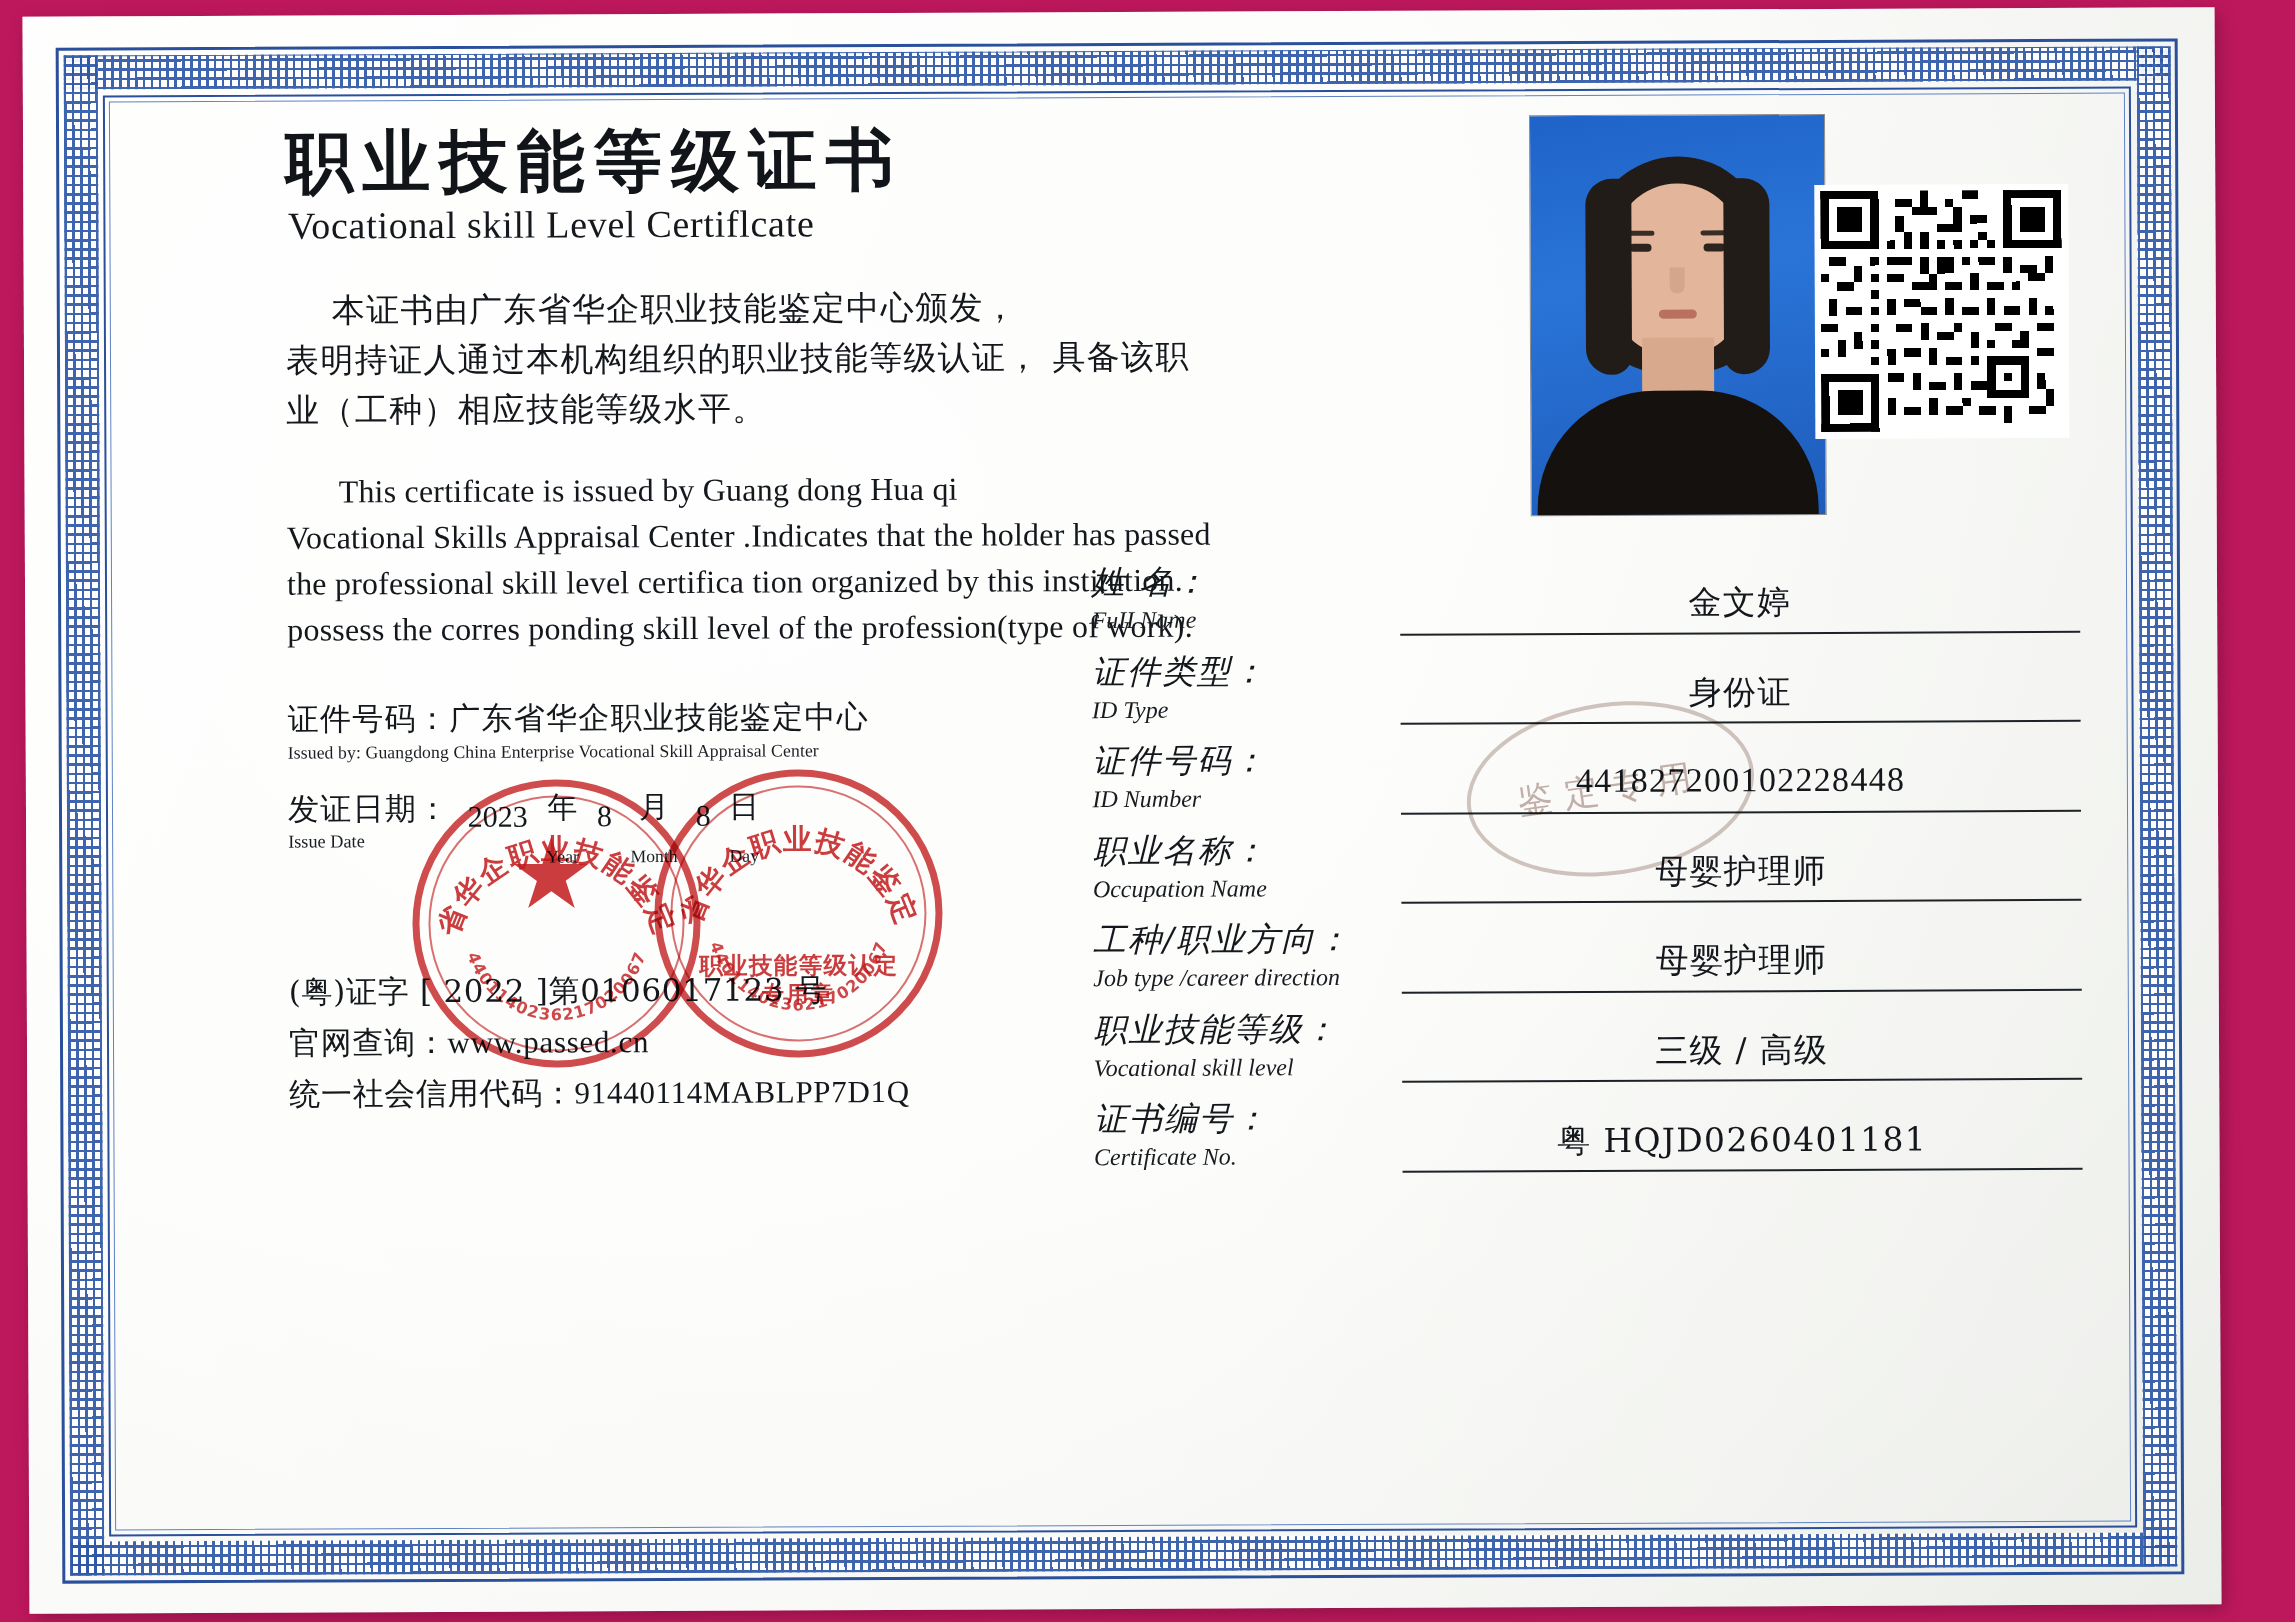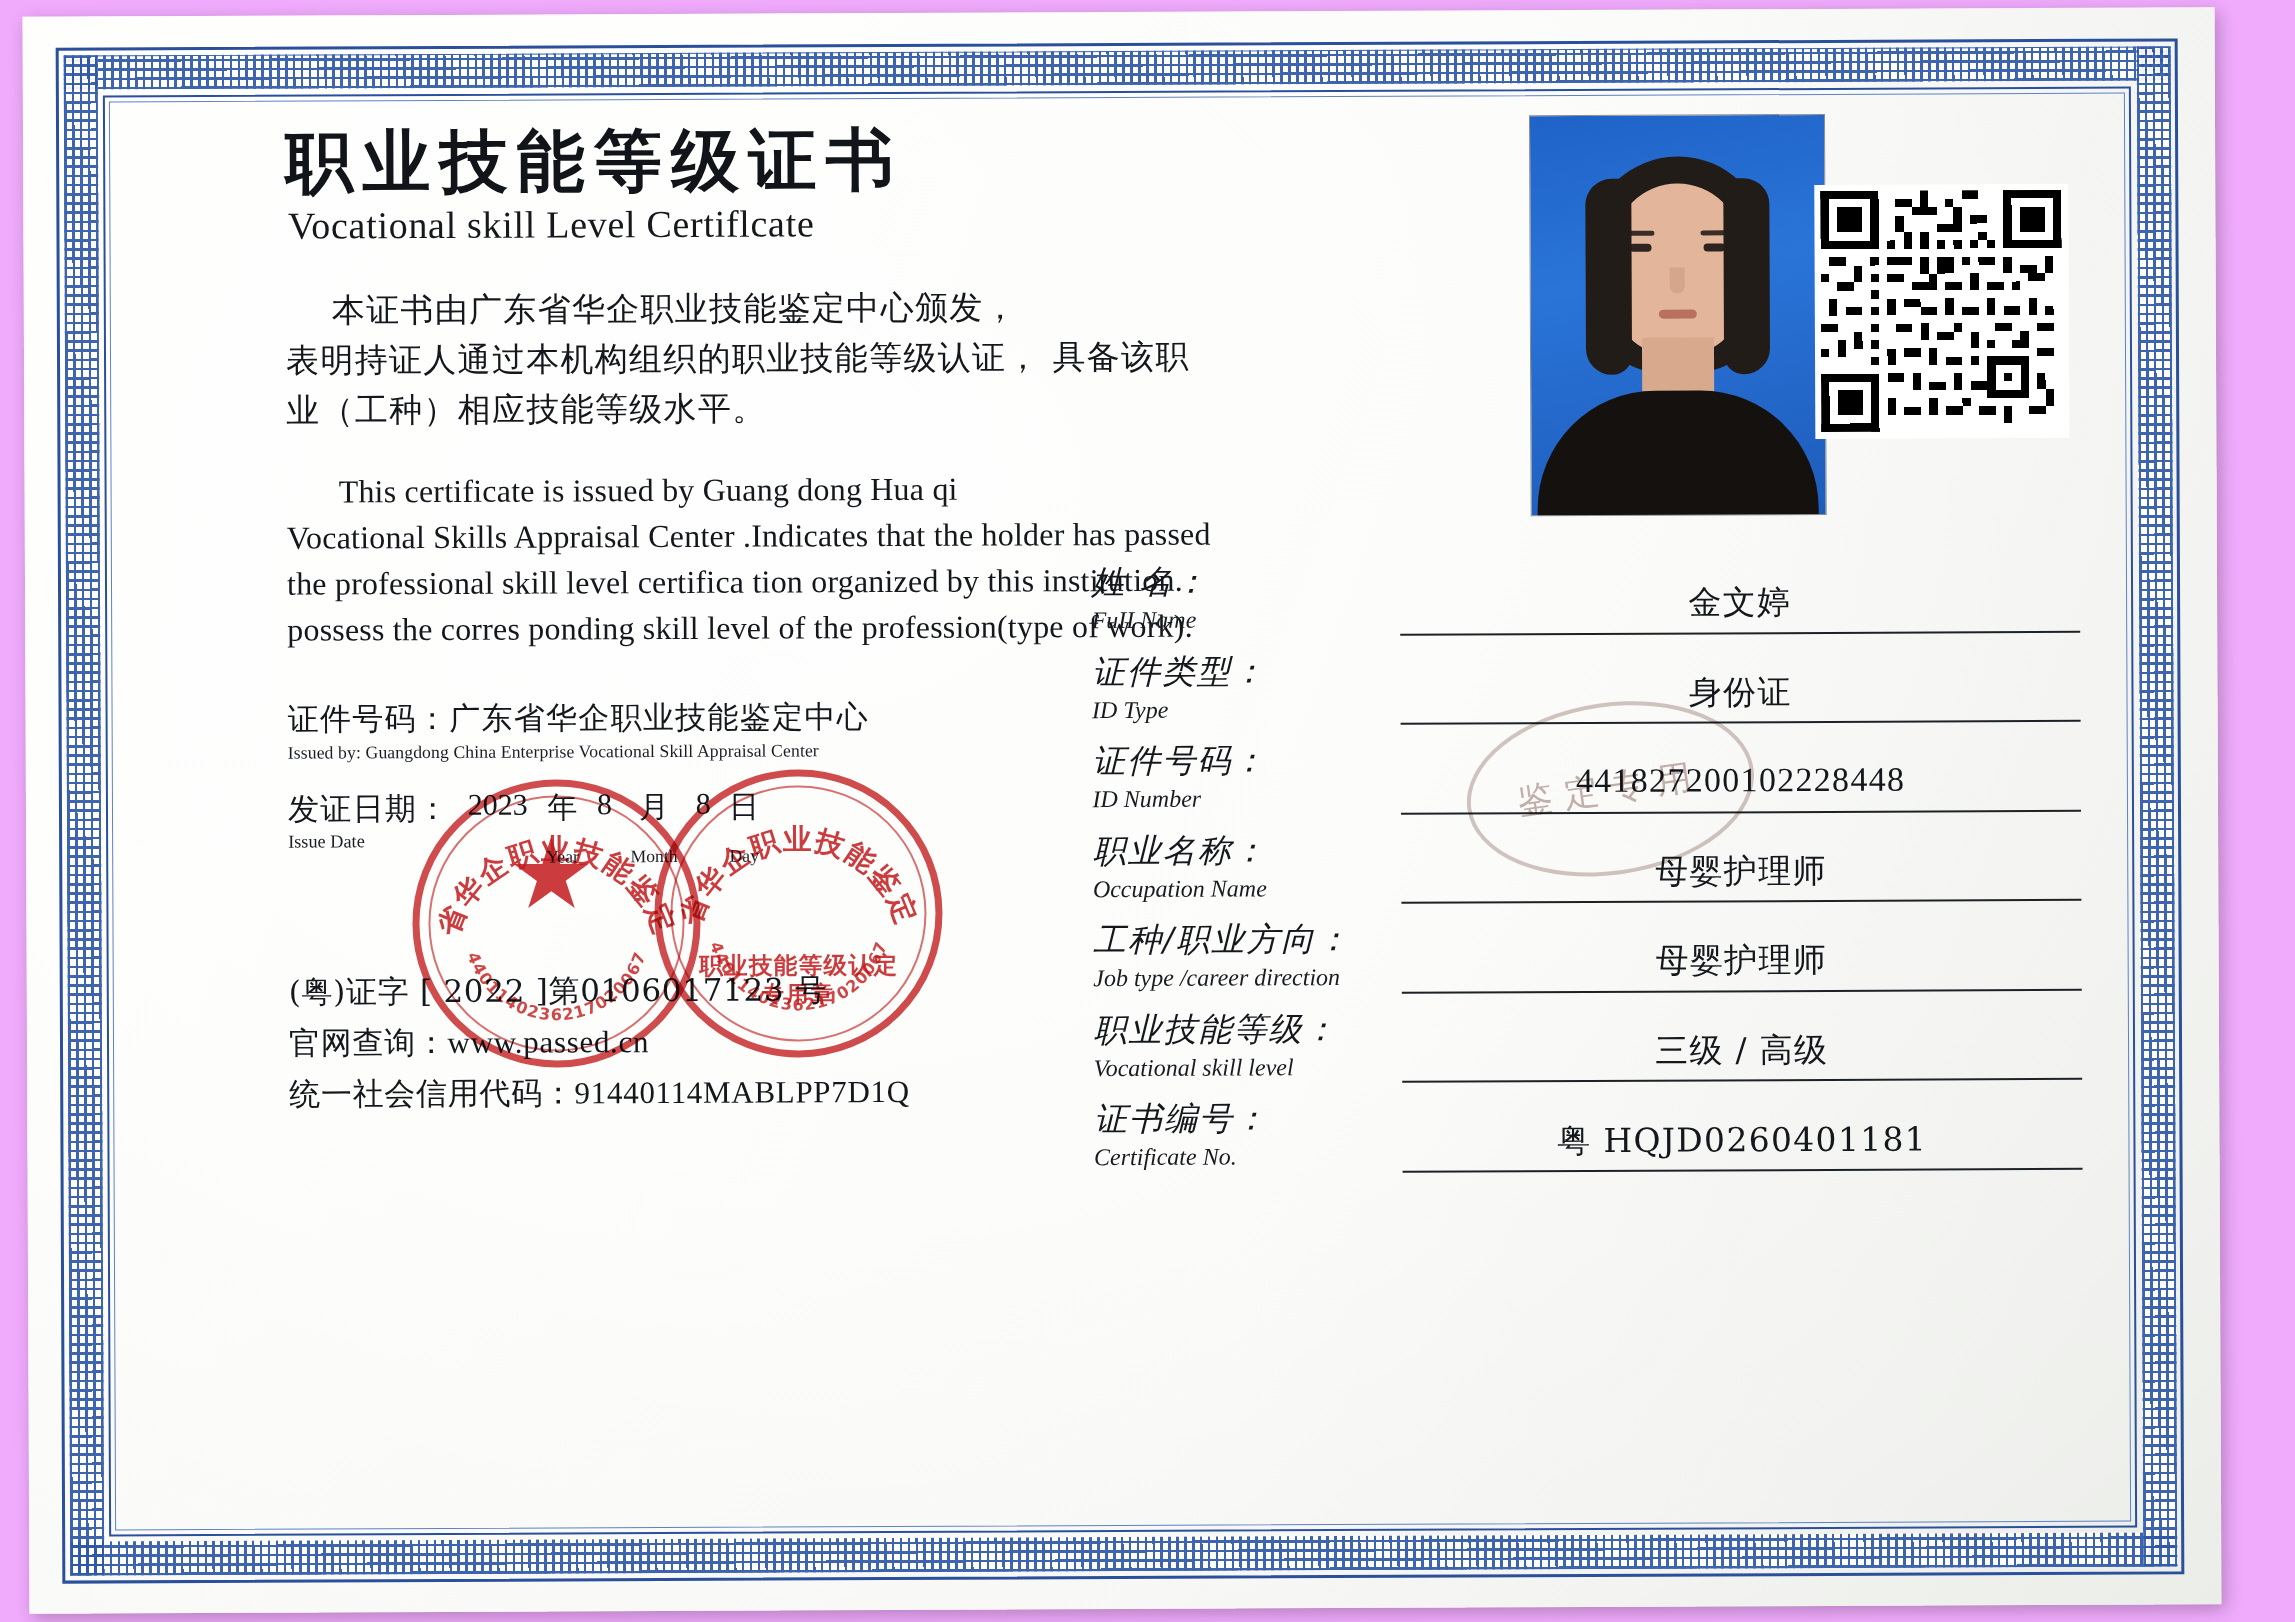--- a/index.html
+++ b/index.html
@@ -12,21 +12,21 @@
     height: 1623px;
     font-family: "Liberation Serif", serif;
     position: relative;
     overflow: hidden;
   }
 
   
   .scan-page {
     position: absolute;
     inset: 0;
-    background: #f0abfc;
+    background: #be185d;
   }
   .paper {
     position: absolute;
     left: 26px;
     top: 11.8px;
     width: 2192px;
     height: 1597px;
     background:
       radial-gradient(ellipse at 35% 30%, #ffffff 0%, #fdfdfb 45%, #f6f7f4 80%, #eef0ec 100%);
     box-shadow: 3.9px 5.2px 17px rgba(0,0,0,0.25);
@@ -185,20 +185,21 @@
   }
   .date-seg {
     display: inline-block;
     text-align: center;
   }
   .date-val {
     font-family: "Liberation Serif", serif;
     font-size: 30px;
     color: #14181d;
     display: block;
+    margin-top: 12px;
   }
   .date-unit-cn {
     font-family: "DejaVu Serif", "Liberation Serif", serif;
     font-size: 30px;
     color: #14181d;
   }
   .date-unit-en {
     font-family: "Liberation Serif", serif;
     font-size: 17.7px;
     color: #1a1e23;

